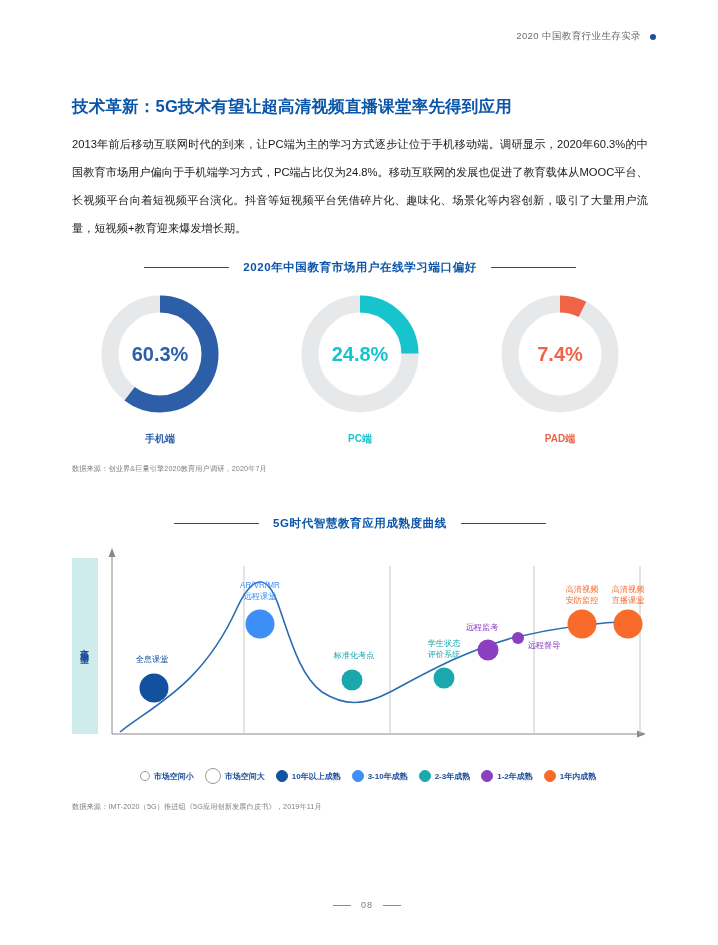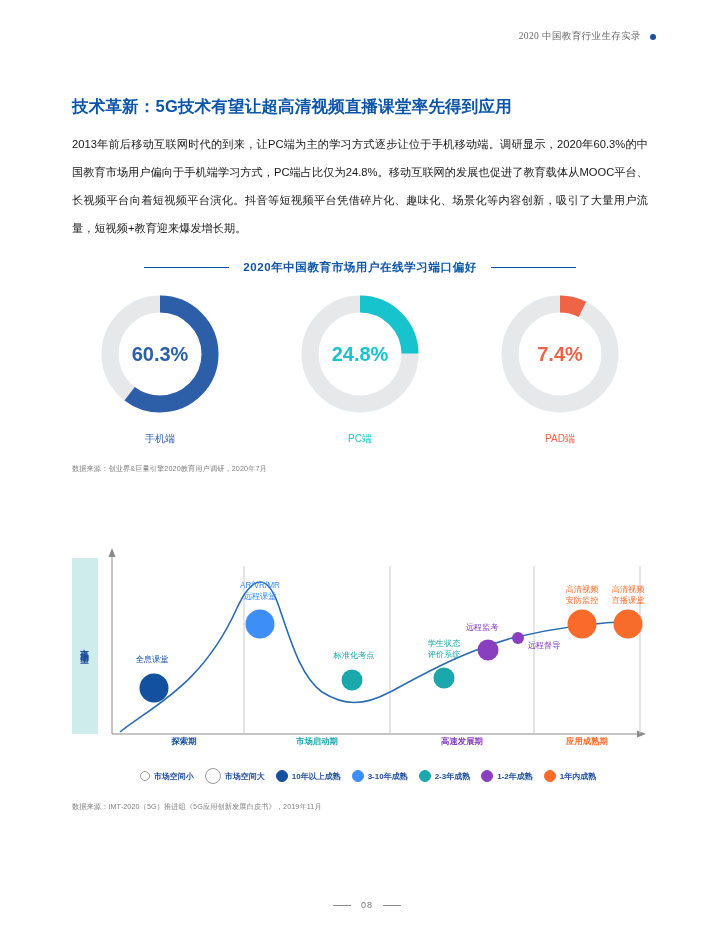--- a/index.html
+++ b/index.html
@@ -9,21 +9,21 @@
     font-family: "Liberation Sans", "DejaVu Sans", sans-serif;
     overflow: hidden;
   }
   .page { position: relative; width: 718px; height: 945px; background:#fff; }
 
   
   .page-header {
     position: absolute; top: 30px; right: 62px;
     display: flex; align-items: center; gap: 9px;
   }
-  .page-header .ht { font-size: 9.5px; color:#6b6b6b; letter-spacing:.4px;font-family:Liberation Serif, serif; }
+  .page-header .ht { font-size: 9.5px; color:#6b6b6b; letter-spacing:.4px; }
   .page-header .dot { width: 6px; height: 6px; border-radius: 50%; background:#1d4f9c; }
 
   
   .section-title {
     position: absolute; left: 72px; top: 96px;
     font-size: 16.5px; font-weight: bold; color:#0b55a8; letter-spacing:.2px;
   }
 
   
   .body-copy {
@@ -46,21 +46,21 @@
     position: absolute; left: 72px; top: 292px; width: 576px;
     display: flex; justify-content: space-around; align-items: center; gap: 24px;
   }
   .donut-cell { display: flex; flex-direction: column; align-items: center; width: 170px; }
   .donut { position: relative; width: 124px; height: 124px; }
   .donut svg { display: block; transform: rotate(-90deg); }
   .donut .val {
     position: absolute; inset: 0; display:flex; align-items:center; justify-content:center;
     font-size: 20px; font-weight: bold;
   }
-  .donut-label { margin-top: 16px; font-size: 10px; font-weight: normal; }
+  .donut-label { margin-top: 16px; font-size: 10px; font-weight: bold; }
 
   
   .source-note { position: absolute; left: 72px; font-size: 7.2px; color:#808080; letter-spacing:.1px; }
 
   
   .hype-wrap { position: absolute; left: 72px; top: 546px; width: 576px; height: 200px; }
   .hype-wrap svg { display:block; }
 
   .xaxis-row {
     position: absolute; left: 72px; top: 736px; width: 576px; height: 14px;
@@ -139,20 +139,25 @@
         </svg>
         <div class="val" style="color:#ef6347;">7.4%</div>
       </div>
       <div class="donut-label" style="color:#ef6347;">PAD端</div>
     </div>
 
   </div>
 
   <div class="source-note" style="top:464px;">数据来源：创业界&amp;巨量引擎2020教育用户调研，2020年7月</div>
 
+  <div class="chart-heading" style="top:516px;">
+    <span class="rule"></span>
+    <span class="txt">5G时代智慧教育应用成熟度曲线</span>
+    <span class="rule"></span>
+  </div>
 
   <div class="hype-wrap">
     <svg id="hype-svg" width="576" height="195" viewBox="0 0 576 195">
 
       <rect x="0" y="12" width="26" height="176" fill="#cdeceb"></rect>
 
       <line x1="40" y1="8" x2="40" y2="188" stroke="#8a8a8a" stroke-width="1"></line>
       <polygon points="40,2 36.5,11 43.5,11" fill="#8a8a8a"></polygon>
       <line x1="40" y1="188" x2="568" y2="188" stroke="#8a8a8a" stroke-width="1"></line>
       <polygon points="574,188 565,184.5 565,191.5" fill="#8a8a8a"></polygon>
@@ -184,26 +189,20 @@
           <text x="472" y="102" text-anchor="middle" fill="#8a3fc0" font-size="8.2" font-family="&quot;Liberation Sans&quot;, sans-serif">远程督导</text>
           <text x="510" y="46" text-anchor="middle" fill="#f96b2b" font-size="8.2" font-family="&quot;Liberation Sans&quot;, sans-serif"><tspan x="510" dy="0">高清视频</tspan><tspan x="510" dy="11">安防监控</tspan></text>
           <text x="556" y="46" text-anchor="middle" fill="#f96b2b" font-size="8.2" font-family="&quot;Liberation Sans&quot;, sans-serif"><tspan x="556" dy="0">高清视频</tspan><tspan x="556" dy="11">直播课堂</tspan></text>
         </g>
     </svg>
     <div style="position:absolute; left:0; top:12px; width:26px; height:176px; display:flex; align-items:center; justify-content:center;">
       <span style="writing-mode:vertical-rl; font-size:8.6px; font-weight:bold; color:#1f4e9c; letter-spacing:2px;">市场期望</span>
     </div>
   </div>
 
-  <div class="xaxis-row" id="xaxis-row">
-      <span style="left: 112px; color: rgb(18, 81, 158);">探索期</span>
-      <span style="left: 245px; color: rgb(27, 168, 173);">市场启动期</span>
-      <span style="left: 390px; color: rgb(138, 63, 192);">高速发展期</span>
-      <span style="left: 515px; color: rgb(249, 107, 43);">应用成熟期</span>
-    </div>
 
   <div class="legend" id="legend-row">
       <div class="legend-item">
         <span class="swatch" style="width: 10px; height: 10px; background: rgb(255, 255, 255); border: 1px solid rgb(155, 155, 155);"></span>
         <span class="lt">市场空间小</span>
       </div>
       <div class="legend-item">
         <span class="swatch" style="width: 16px; height: 16px; background: rgb(255, 255, 255); border: 1px solid rgb(155, 155, 155);"></span>
         <span class="lt">市场空间大</span>
       </div>

